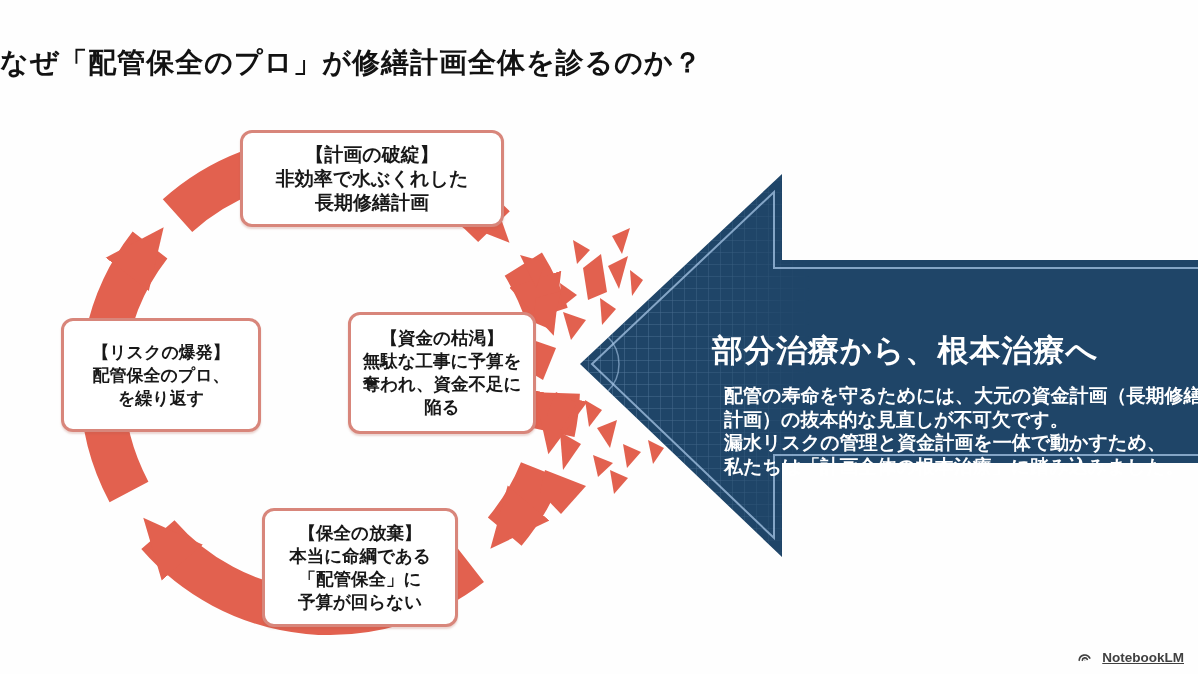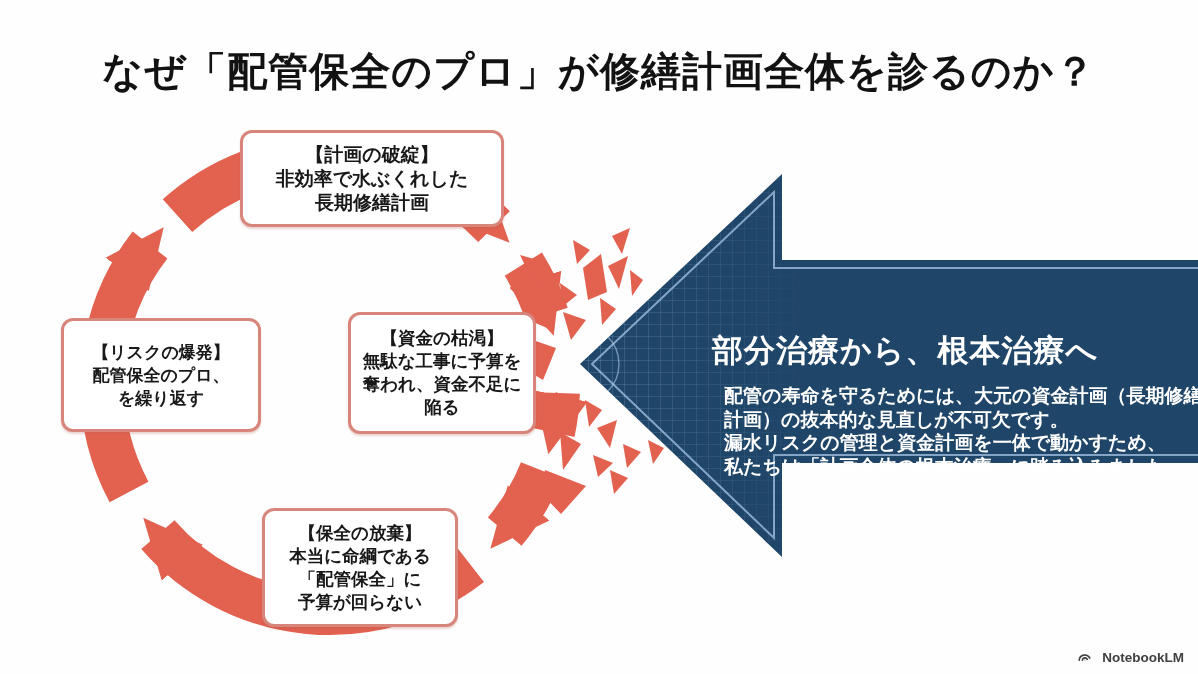--- a/index.html
+++ b/index.html
@@ -2,22 +2,22 @@
 <html><head>
 <meta charset="utf-8">
 <style>
   html,body{margin:0;padding:0;background:#ffffff;}
   #canvas{
     position:relative;width:1198px;height:674px;margin:0 auto;
     background:#fefefe;overflow:hidden;
     font-family:"Liberation Sans","DejaVu Sans",sans-serif;
   }
   .main-title{
-    position:absolute;top:44px;left:0;width:100%;text-align:center;
-    font-size:40px;font-weight:700;color:#121212;letter-spacing:1px;white-space:nowrap;
+    position:absolute;top:44px;left:0;width:100%;
+    font-size:28px;font-weight:700;color:#121212;letter-spacing:1px;white-space:nowrap;
   }
   svg.art{position:absolute;left:0;top:0;}
   .cbox{
     position:absolute;background:#ffffff;border:3px solid #d8867b;border-radius:12px;
     display:flex;flex-direction:column;align-items:center;justify-content:center;
     text-align:center;font-weight:700;color:#181818;
     box-shadow:0 2px 2px rgba(180,90,75,.25);
   }
   .cbox div{white-space:nowrap;}
   #box-top{left:240px;top:130px;width:258px;height:91px;font-size:19px;line-height:24px;}
@@ -25,21 +25,21 @@
   #box-mid{left:348px;top:312px;width:182px;height:116px;font-size:17.5px;line-height:23px;}
   #box-bottom{left:262px;top:508px;width:190px;height:113px;font-size:17.5px;line-height:23px;}
   .arrow-text{
     position:absolute;left:712px;top:286px;width:480px;color:#ffffff;margin-top:44px;
   }
   .arrow-heading{font-size:31px;font-weight:700;letter-spacing:1px;margin:0 0 12px 0;white-space:nowrap;}
   .arrow-body{font-size:19px;font-weight:600;line-height:23.5px;}
   .arrow-body div{white-space:nowrap;padding-left:12px;}
   .footer-brand{
     position:absolute;right:14px;bottom:9px;display:flex;align-items:center;gap:10px;
-    color:#404040;font-size:13.5px;font-weight:600;
+    color:#404040;font-size:13.5px;font-weight:600;text-decoration:underline;
   }
 </style>
 </head>
 <body>
 
 <div id="canvas">
 
   <svg class="art" width="1198" height="674" viewBox="0 0 1198 674" aria-hidden="true">
     <defs>
       <marker id="ah" viewBox="0 0 10 10" refX="6" refY="5" markerWidth="62" markerHeight="62" markerUnits="userSpaceOnUse" orient="auto">

